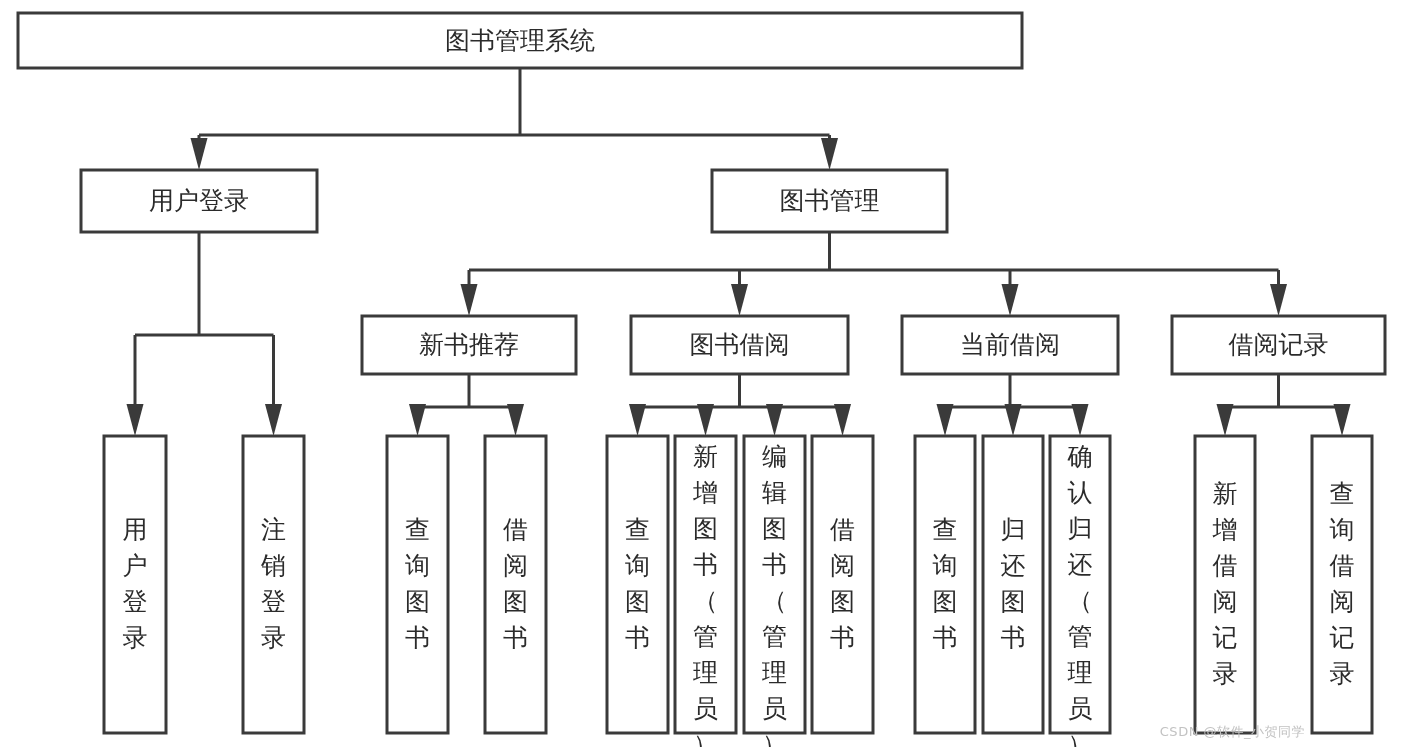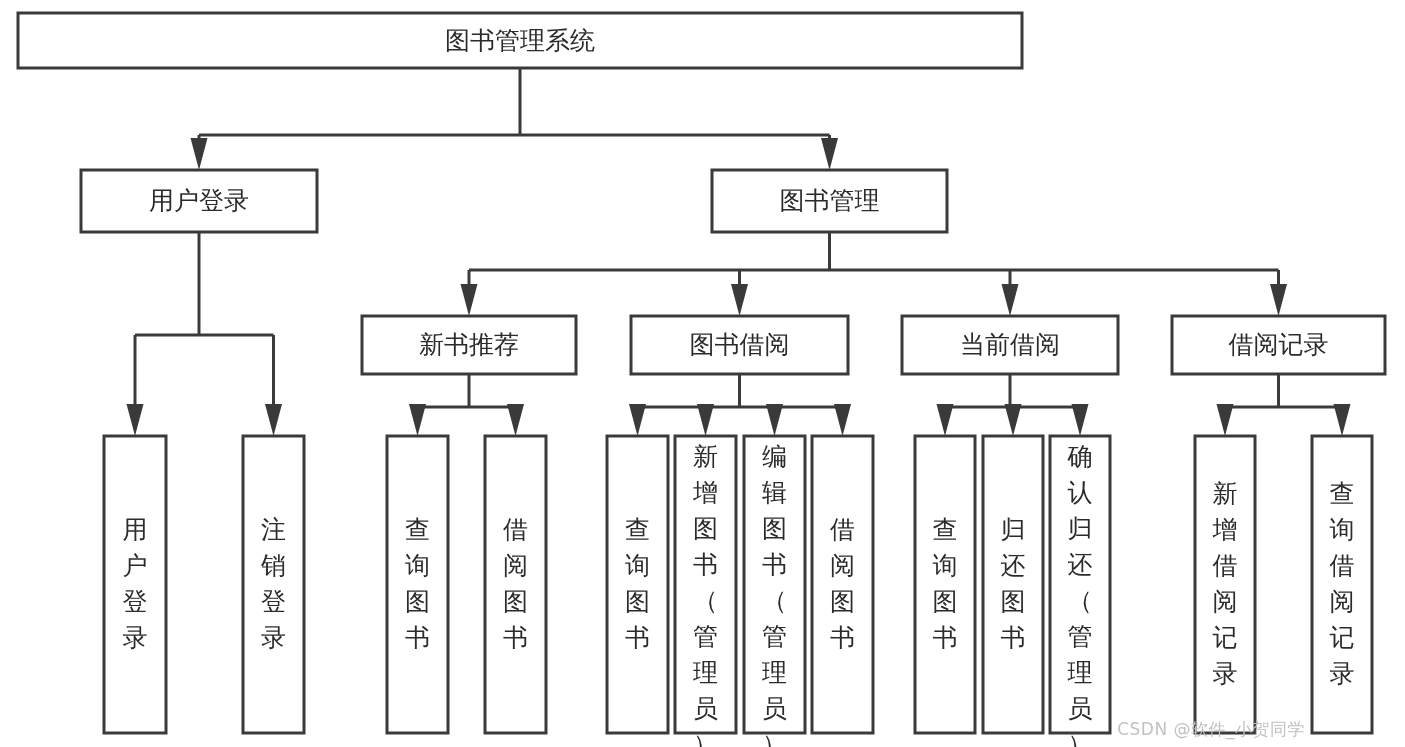--- a/index.html
+++ b/index.html
@@ -51,21 +51,21 @@
     dominant-baseline: middle;
   }
   .node-label.vertical {
     font-size: 25px;
   }
   .watermark {
     position: absolute;
     right: 10px;
     bottom: 6px;
     color: #c2c2c2;
-    font-size: 17px;
+    font-size: 13px;
     font-family: "DejaVu Sans", "Liberation Sans", sans-serif;
     letter-spacing: 0.5px;
     white-space: nowrap;
     pointer-events: none;
   }
 </style>
 </head>
 <body>
 
 <div id="diagram-root">

